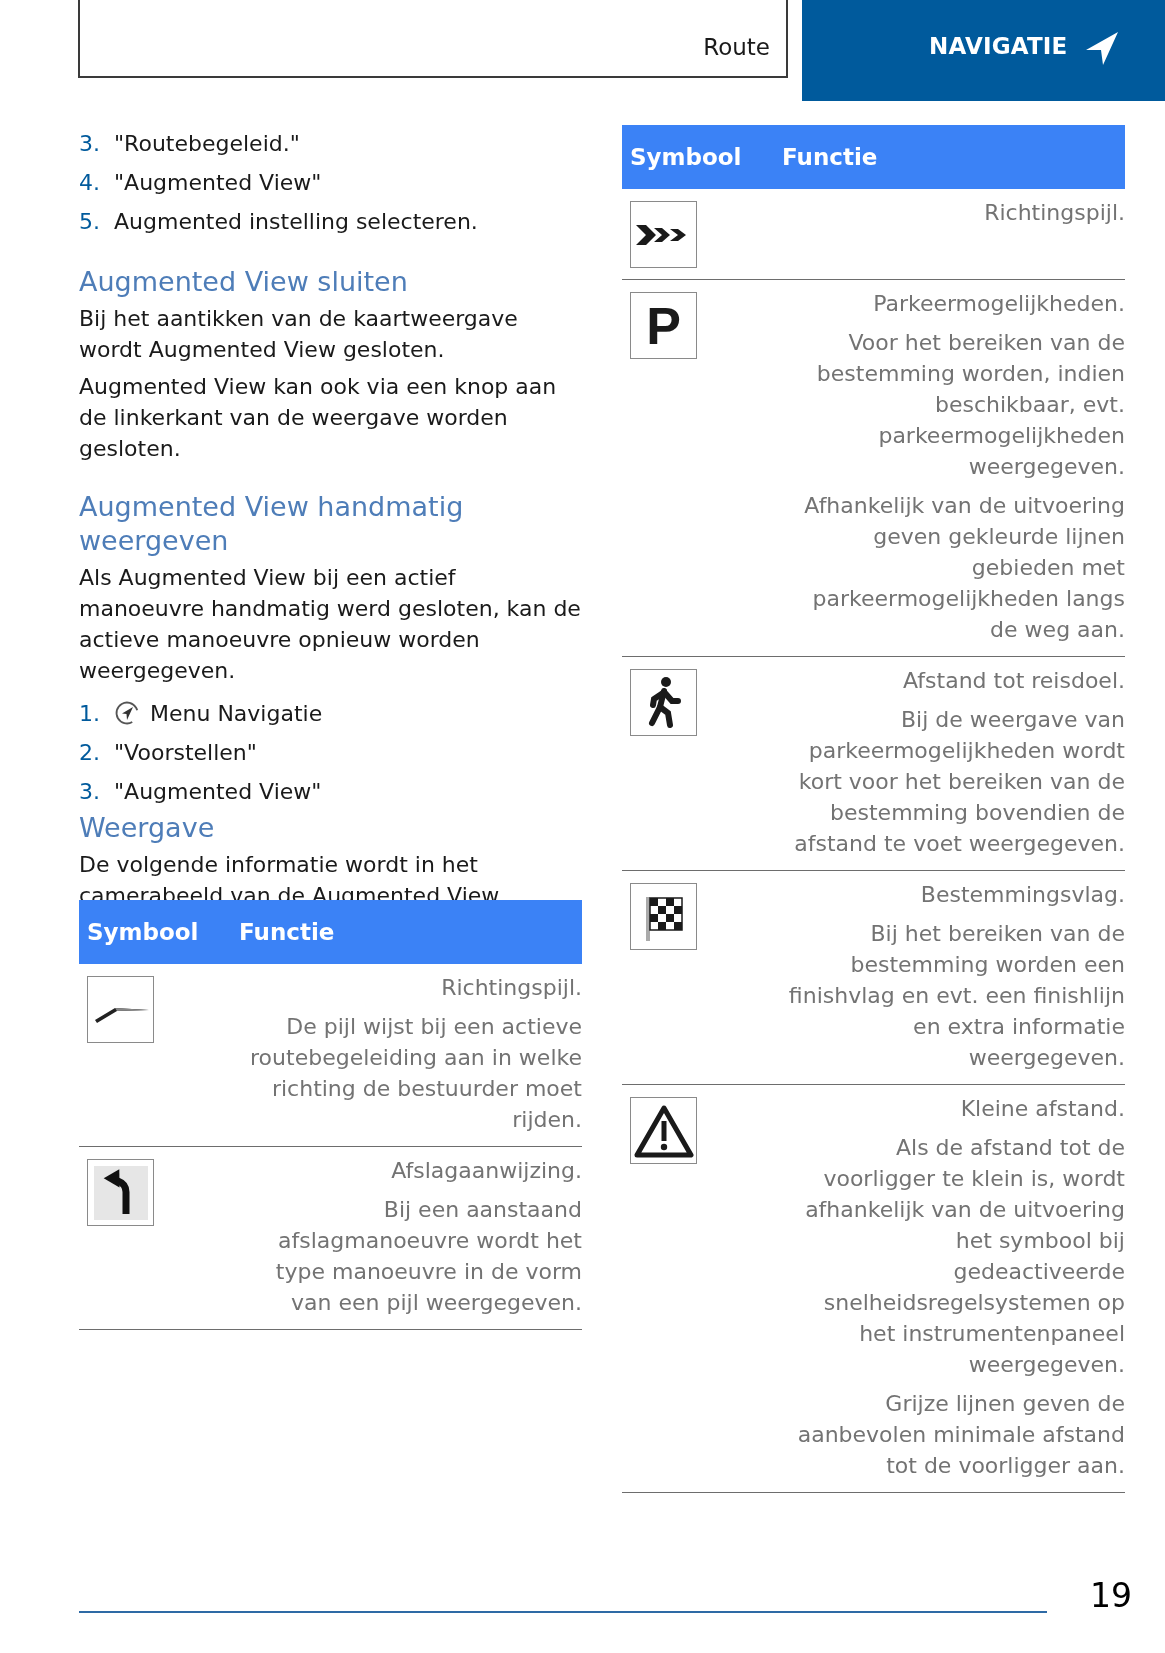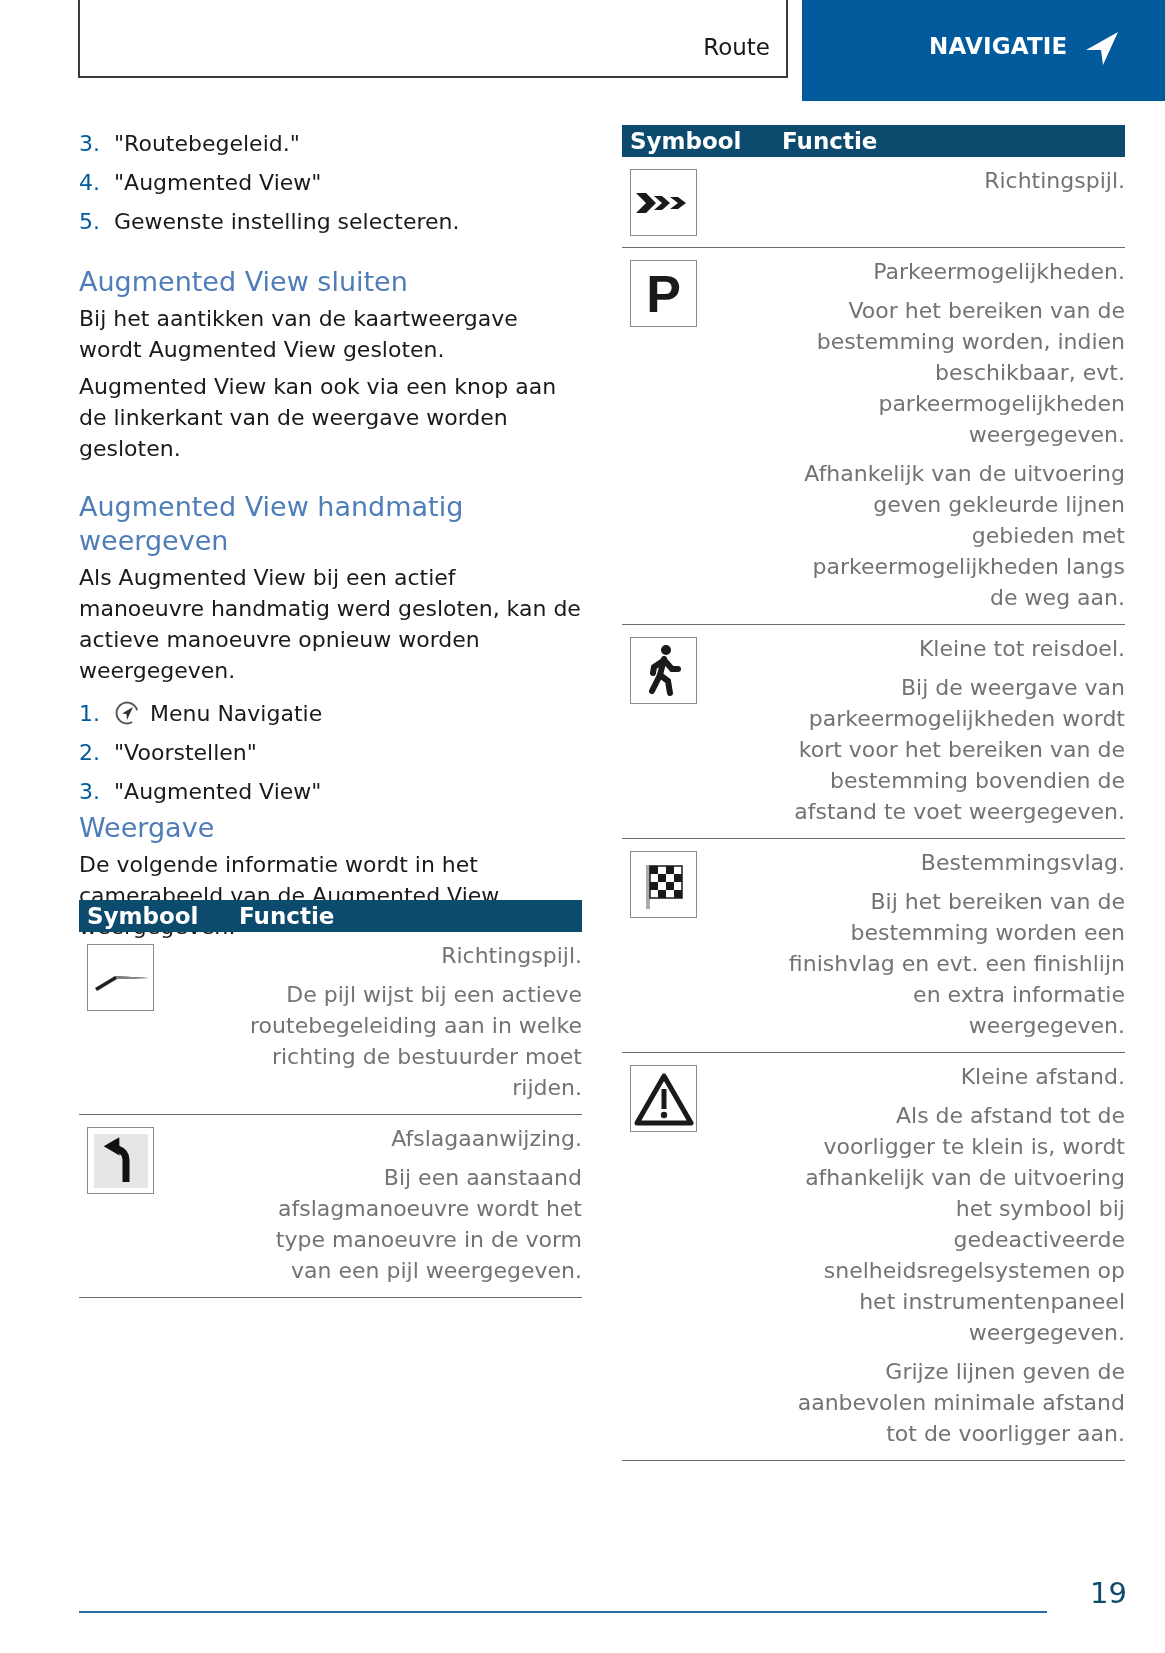--- a/index.html
+++ b/index.html
@@ -18,33 +18,33 @@
   .steps { list-style: none; }
   .steps li { display: flex; align-items: baseline; font-size: 22px; line-height: 39px; }
   .steps .num { width: 35px; color: #005a9c; flex: 0 0 35px; }
   .steps .txt { color: #1a1a1a; }
   .nav-ico { display: inline-block; width: 26px; height: 26px; margin-right: 10px; vertical-align: -5px; }
   h2 { font-size: 27px; font-weight: normal; color: #4e7db8; line-height: 34px; }
   p.body { font-size: 22px; line-height: 31px; color: #1a1a1a; }
 
   
   .tbl { position: absolute; }
-  .tbl-head { height: 32px; background: #0c4a6e; color: #ffffff; font-weight: bold; font-size: 23px; display: flex; align-items: center; }
+  .tbl-head { height: 64px; background: #3b82f6; color: #ffffff; font-weight: bold; font-size: 23px; display: flex; align-items: center; }
   .tbl-head .c1 { width: 152px; padding-left: 8px; }
   .tbl-head .c2 { padding-left: 8px; }
   .tbl-row { display: flex; border-bottom: 1.5px solid #6d6d6d; padding-top: 8px; padding-bottom: 11px; }
   .tbl-row .sym { width: 152px; flex: 0 0 152px; padding-left: 8px; padding-top: 4px; }
   .tbl-row .fn { flex: 1; padding-left: 8px; }
   .sym-box { width: 67px; height: 67px; border: 1.5px solid #8a8a8a; background: #fff; display: flex; align-items: center; justify-content: center; }
   .fn p { font-size: 22px; line-height: 31px; color: #737373; text-align: right; }
   .fn p + p { margin-top: 8px; }
 
   
   .foot-rule { position: absolute; left: 79px; top: 1611px; width: 968px; height: 2px; background: #2e6aa5; }
-  .page-num { position: absolute; left: 1090px; top: 1576px; font-size: 29px; color: #0c4a6e; }
+  .page-num { position: absolute; left: 1090px; top: 1576px; font-size: 33px; color: #000000; }
 </style>
 </head>
 <body>
 
 <div class="hdr-box">
   <span class="hdr-route">Route</span>
 </div>
 <div class="hdr-tab">
   <span class="hdr-tab-label">NAVIGATIE</span>
   <svg class="hdr-tab-icon" viewBox="0 0 36 36">
@@ -57,21 +57,21 @@
     <li>
         <span class="num">3.</span>
         <span class="txt">"Routebegeleid."</span>
       </li>
     <li>
         <span class="num">4.</span>
         <span class="txt">"Augmented View"</span>
       </li>
     <li>
         <span class="num">5.</span>
-        <span class="txt">Gewenste instelling selecteren.</span>
+        <span class="txt">Augmented instelling selecteren.</span>
       </li>
   </ol>
 
   <h2 style="margin-top:24px;">Augmented View sluiten</h2>
   <p class="body" style="margin-top:4px;">Bij het aantikken van de kaartweergave wordt Augmented View gesloten.</p>
   <p class="body" style="margin-top:6px;">Augmented View kan ook via een knop aan de linkerkant van de weergave worden gesloten.</p>
 
   <h2 style="margin-top:26px;">Augmented View handmatig weergeven</h2>
   <p class="body" style="margin-top:4px;">Als Augmented View bij een actief manoeuvre handmatig werd gesloten, kan de actieve manoeuvre opnieuw worden weergegeven.</p>
   <ol class="steps" style="margin-top:8px;">
@@ -176,21 +176,21 @@
             <g stroke="#1a1a1a" stroke-width="6" stroke-linecap="round" fill="none">
               <path d="M20 16 L16 32 L8 48"></path>
               <path d="M16 32 L24 38 L26 50"></path>
               <path d="M19 18 L10 24 L9 30"></path>
               <path d="M21 18 L28 26 L34 26"></path>
             </g>
           </svg>
       </div>
     </div>
     <div class="fn">
-      <p>Kleine tot reisdoel.</p>
+      <p>Afstand tot reisdoel.</p>
       <p>Bij de weergave van parkeermogelijkheden wordt kort voor het bereiken van de bestemming bovendien de afstand te voet weergegeven.</p>
     </div>
   </div>
 
   <div class="tbl-row">
     <div class="sym">
       <div class="sym-box">
         <svg width="56" height="56" viewBox="0 0 56 56">
             <rect x="10" y="8" width="4" height="44" fill="#aaa"></rect>
             <g fill="#1a1a1a">

